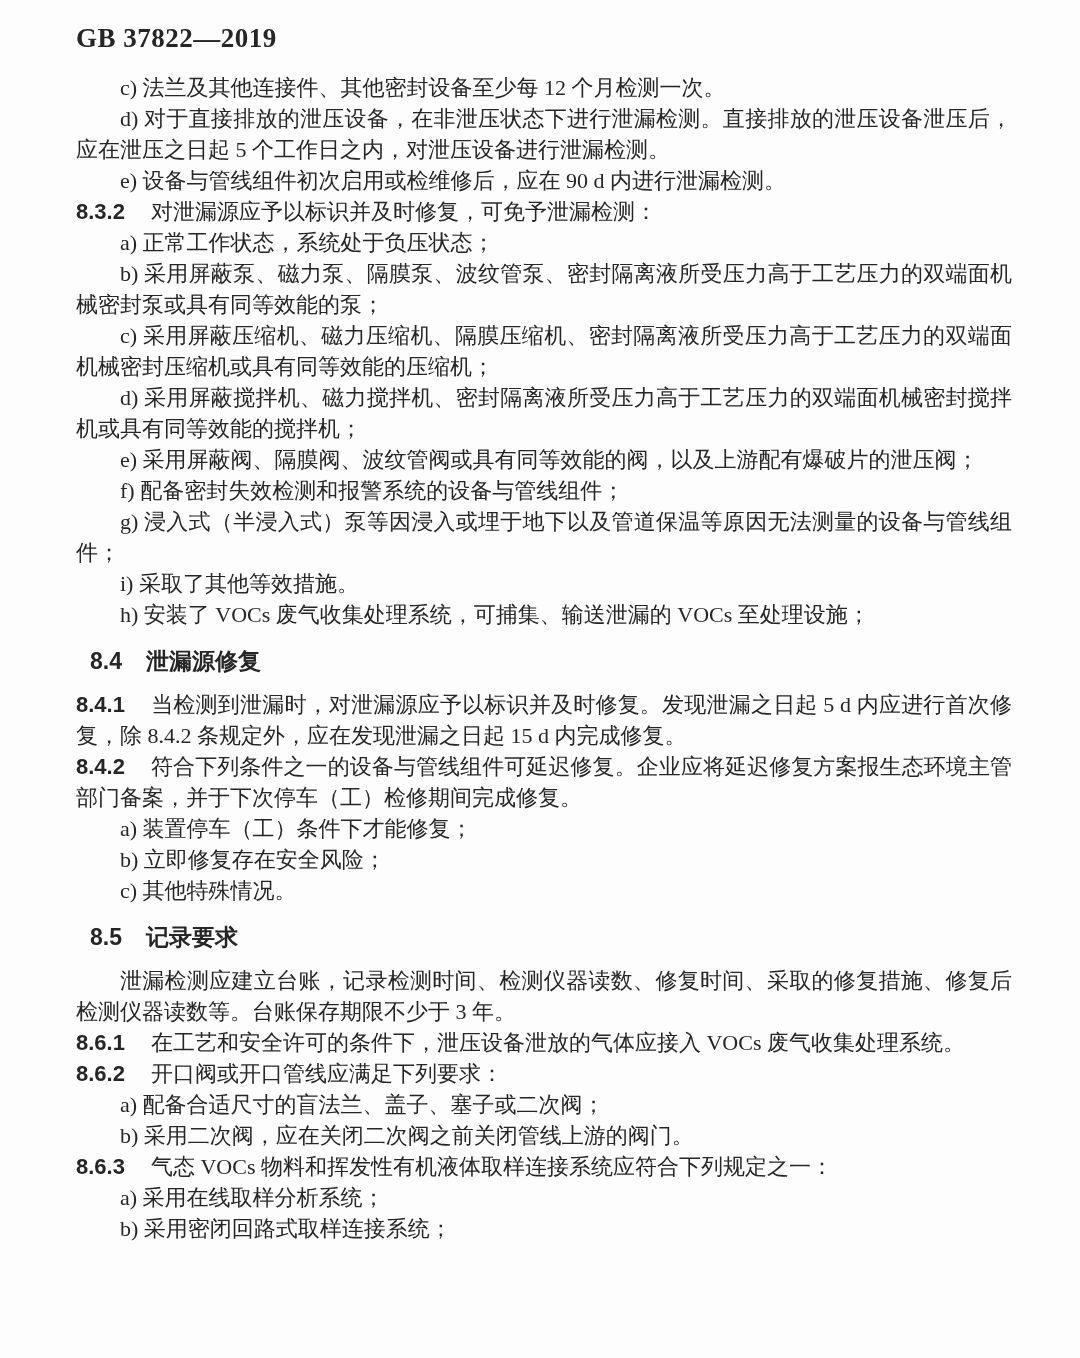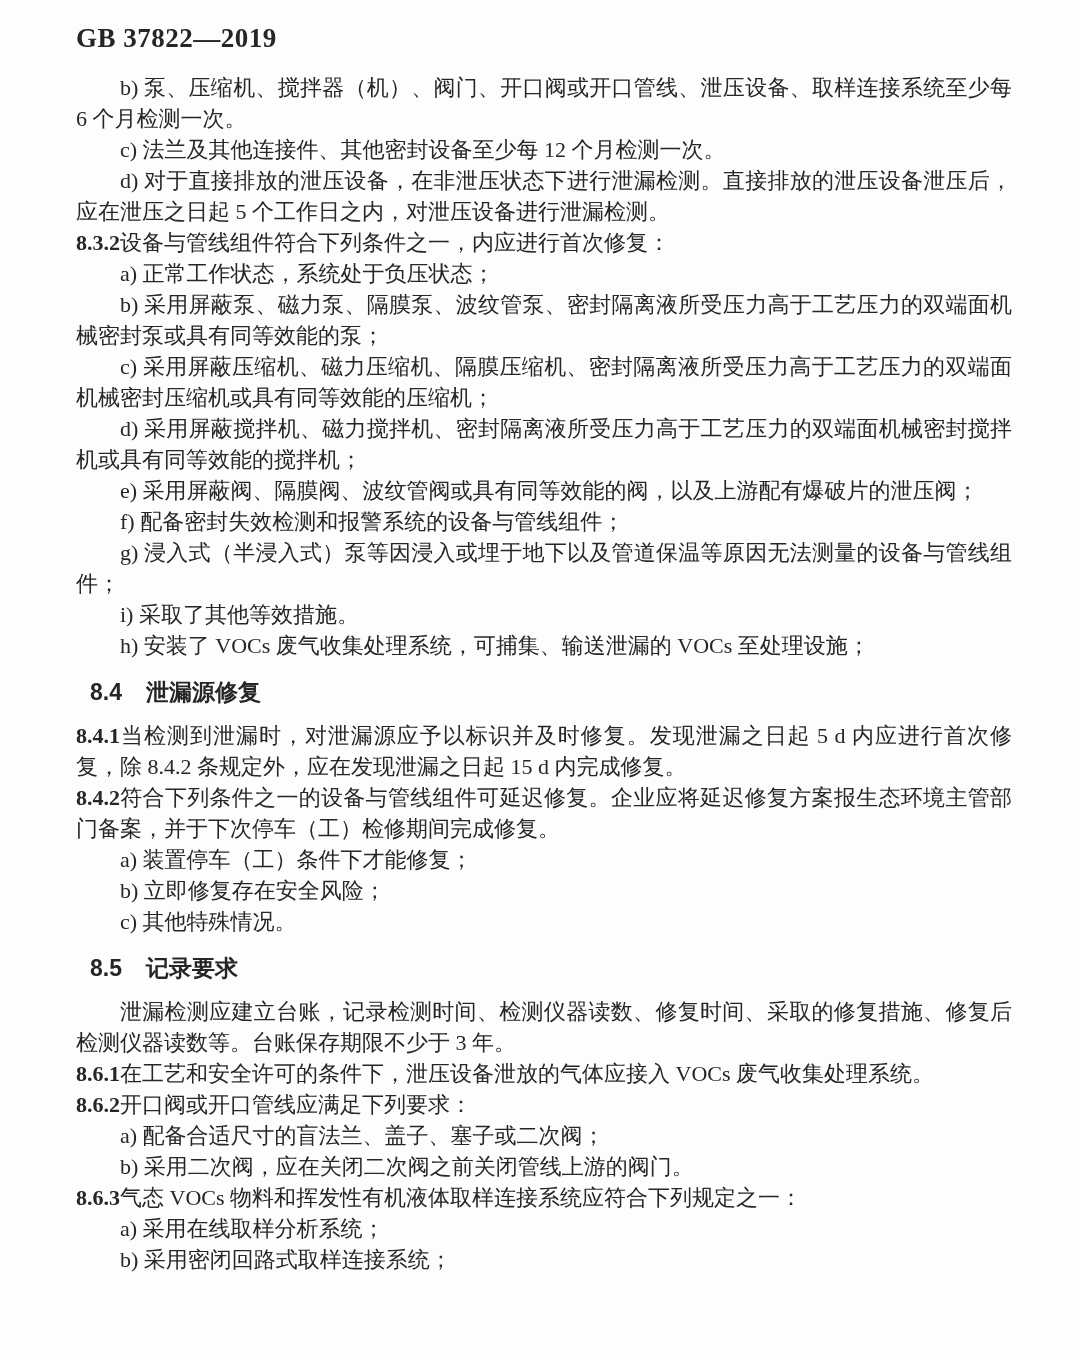--- a/index.html
+++ b/index.html
@@ -40,45 +40,46 @@
   
   p.para {
     text-indent: 2em;
     margin-top: 7px;
   }
   
   p.clause {
     text-indent: 0;
   }
   .clause-num {
-    font-family: Liberation Serif, serif;
+    font-family: Liberation Sans, sans-serif;
     font-weight: bold;
+    margin-right: 26px;
   }
   
   p.heading {
     font-family: "Liberation Sans", "DejaVu Sans", sans-serif;
     font-weight: bold;
     font-size: 23px;
     margin: 16px 0 12px 14px;
     text-indent: 0;
   }
   .heading-num {
     margin-right: 24px;
   }
 </style>
 </head>
 <body>
 
 <div class="page">
   <div class="doc-header">GB 37822—2019</div>
   <div class="doc-body" id="doc-body">
-      <p class="list-item">b) 泵、压缩机、搅拌器（机）、阀门、开口阀或开口管线、泄压设备、取样连接系统至少每 6 个月检测一次。</p>
       <p class="list-item">c) 法兰及其他连接件、其他密封设备至少每 12 个月检测一次。</p>
       <p class="list-item">d) 对于直接排放的泄压设备，在非泄压状态下进行泄漏检测。直接排放的泄压设备泄压后，应在泄压之日起 5 个工作日之内，对泄压设备进行泄漏检测。</p>
-      <p class="clause"><span class="clause-num">8.3.2</span><span>设备与管线组件符合下列条件之一，内应进行首次修复：</span></p>
+      <p class="list-item">e) 设备与管线组件初次启用或检维修后，应在 90 d 内进行泄漏检测。</p>
+      <p class="clause"><span class="clause-num">8.3.2</span><span>对泄漏源应予以标识并及时修复，可免予泄漏检测：</span></p>
       <p class="list-item">a) 正常工作状态，系统处于负压状态；</p>
       <p class="list-item">b) 采用屏蔽泵、磁力泵、隔膜泵、波纹管泵、密封隔离液所受压力高于工艺压力的双端面机械密封泵或具有同等效能的泵；</p>
       <p class="list-item">c) 采用屏蔽压缩机、磁力压缩机、隔膜压缩机、密封隔离液所受压力高于工艺压力的双端面机械密封压缩机或具有同等效能的压缩机；</p>
       <p class="list-item">d) 采用屏蔽搅拌机、磁力搅拌机、密封隔离液所受压力高于工艺压力的双端面机械密封搅拌机或具有同等效能的搅拌机；</p>
       <p class="list-item">e) 采用屏蔽阀、隔膜阀、波纹管阀或具有同等效能的阀，以及上游配有爆破片的泄压阀；</p>
       <p class="list-item">f) 配备密封失效检测和报警系统的设备与管线组件；</p>
       <p class="list-item">g) 浸入式（半浸入式）泵等因浸入或埋于地下以及管道保温等原因无法测量的设备与管线组件；</p>
       <p class="list-item">i) 采取了其他等效措施。</p>
       <p class="list-item">h) 安装了 VOCs 废气收集处理系统，可捕集、输送泄漏的 VOCs 至处理设施；</p>
       <p class="heading"><span class="heading-num">8.4</span><span>泄漏源修复</span></p>

